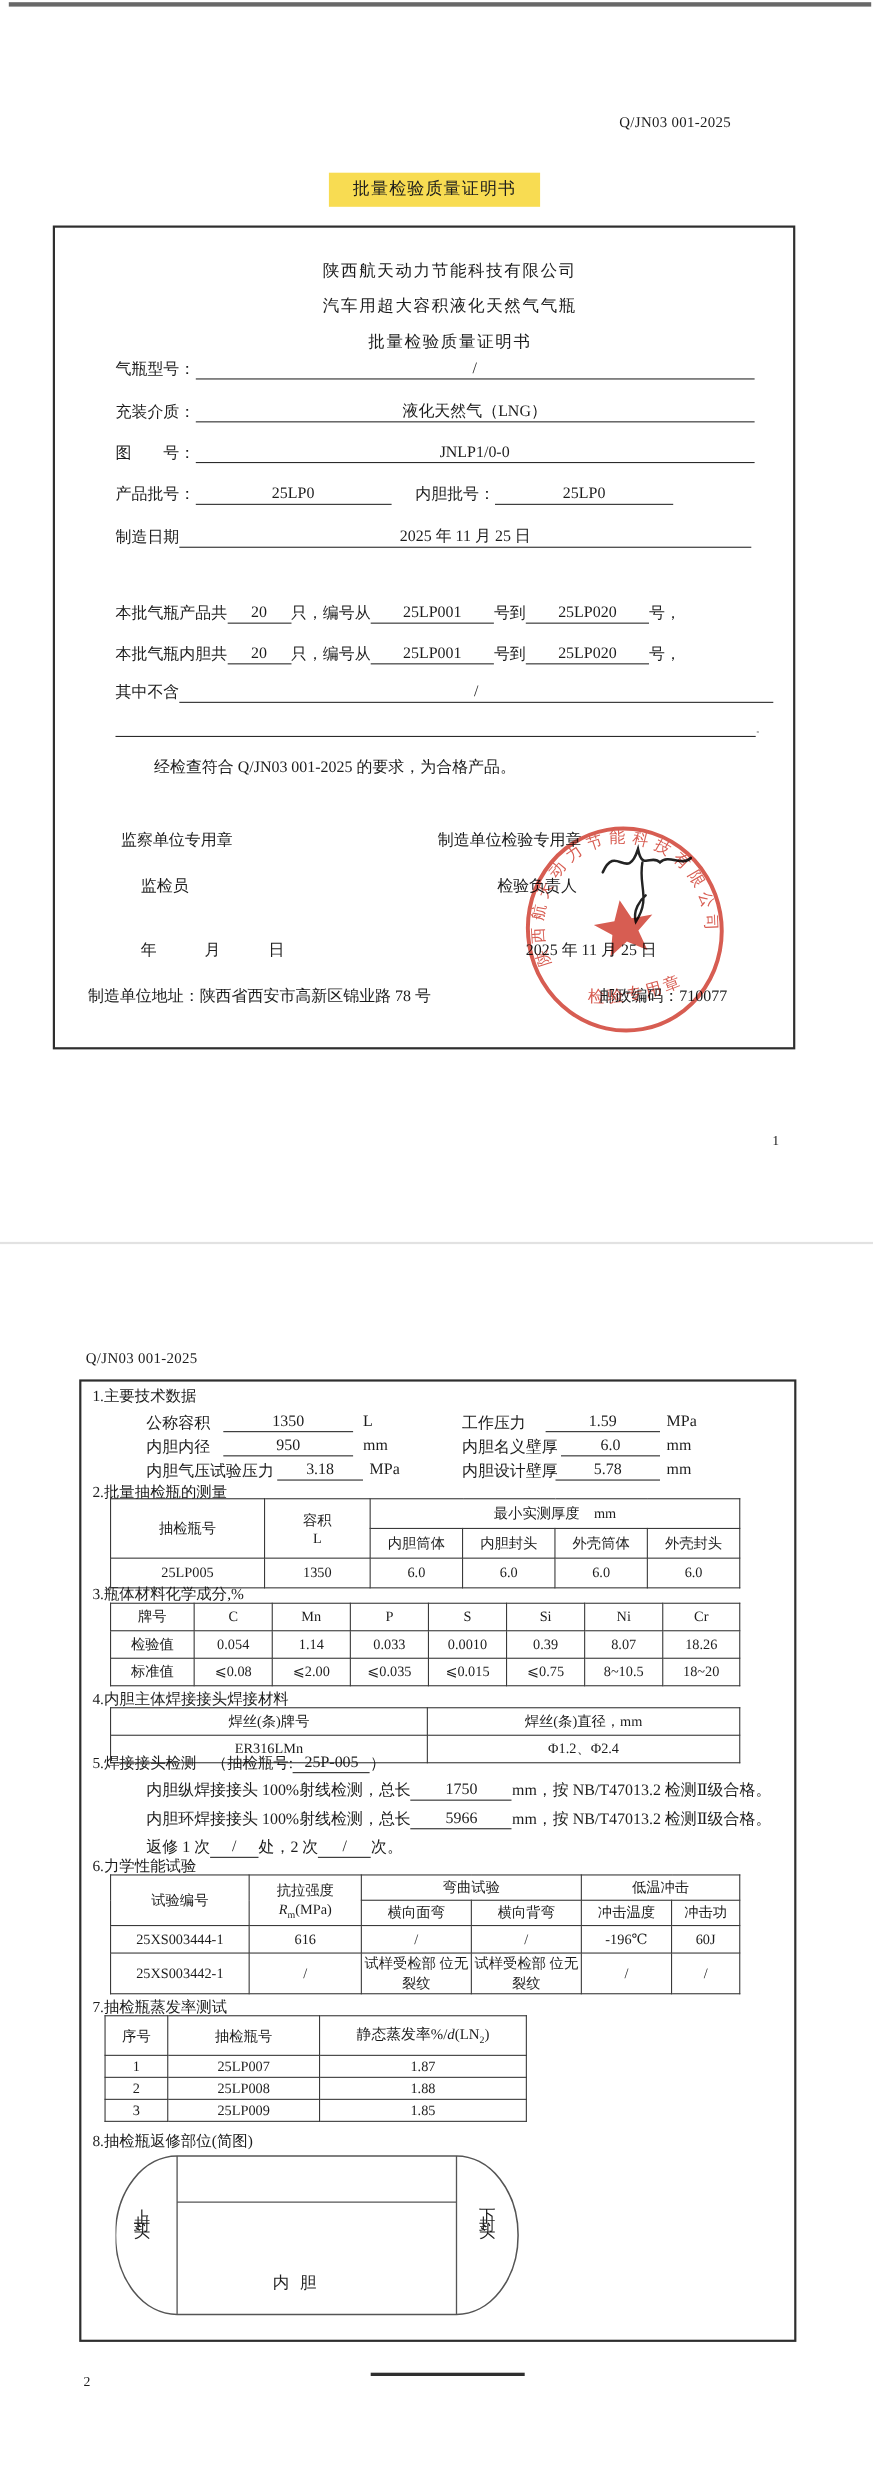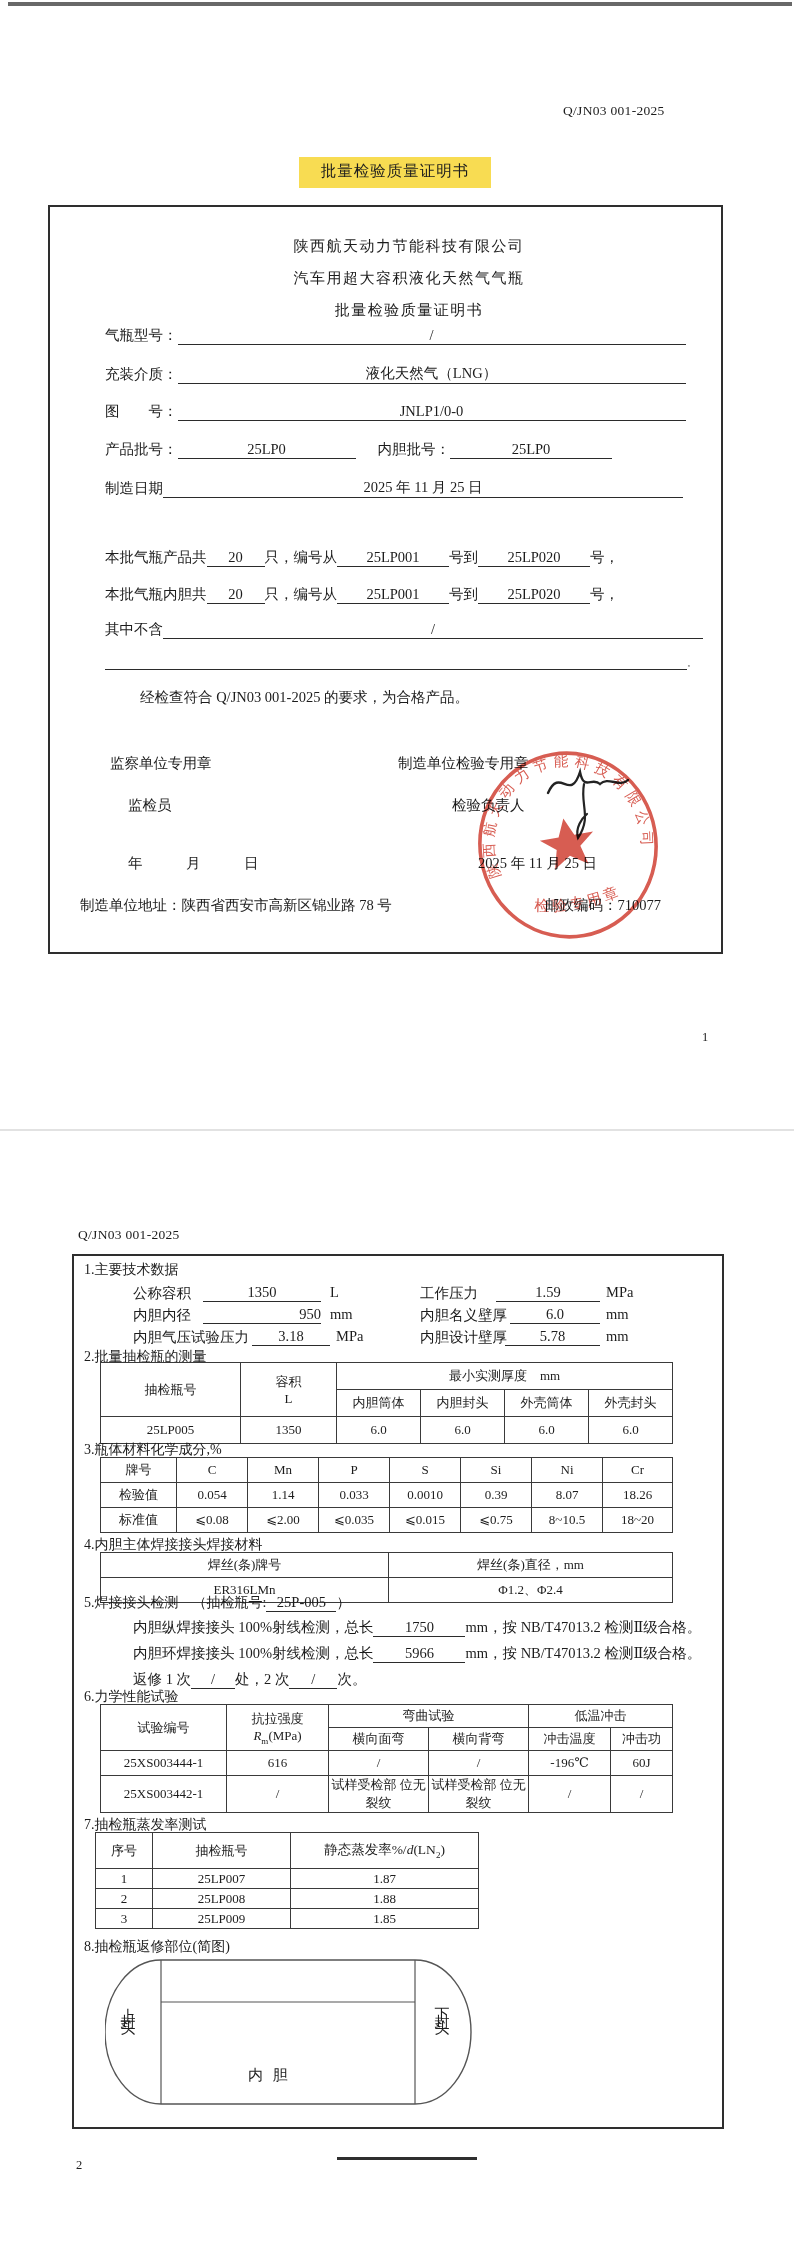--- a/index.html
+++ b/index.html
@@ -127,21 +127,21 @@
   <div class="sec" style="top:1261px;">1.主要技术数据</div>
 
   <span class="abs p1label" style="left:133px;top:1284px;">公称容积</span>
   <span class="uv abs" style="left:203px;top:1284px;width:118px;">1350</span>
   <span class="abs p1label" style="left:330px;top:1284px;">L</span>
   <span class="abs p1label" style="left:420px;top:1284px;">工作压力</span>
   <span class="uv abs" style="left:496px;top:1284px;width:104px;">1.59</span>
   <span class="abs p1label" style="left:606px;top:1284px;">MPa</span>
 
   <span class="abs p1label" style="left:133px;top:1306px;">内胆内径</span>
-  <span class="uv abs" style="left:203px;top:1306px;width:118px;text-align:right;">950</span>
+  <span class="uv abs" style="left:203px;top:1306px;width:118px;">950</span>
   <span class="abs p1label" style="left:330px;top:1306px;">mm</span>
   <span class="abs p1label" style="left:420px;top:1306px;">内胆名义壁厚</span>
   <span class="uv abs" style="left:510px;top:1306px;width:90px;">6.0</span>
   <span class="abs p1label" style="left:606px;top:1306px;">mm</span>
 
   <span class="abs p1label" style="left:133px;top:1328px;">内胆气压试验压力</span>
   <span class="uv abs" style="left:252px;top:1328px;width:78px;">3.18</span>
   <span class="abs p1label" style="left:336px;top:1328px;">MPa</span>
   <span class="abs p1label" style="left:420px;top:1328px;">内胆设计壁厚</span>
   <span class="uv abs" style="left:505px;top:1328px;width:95px;">5.78</span>

